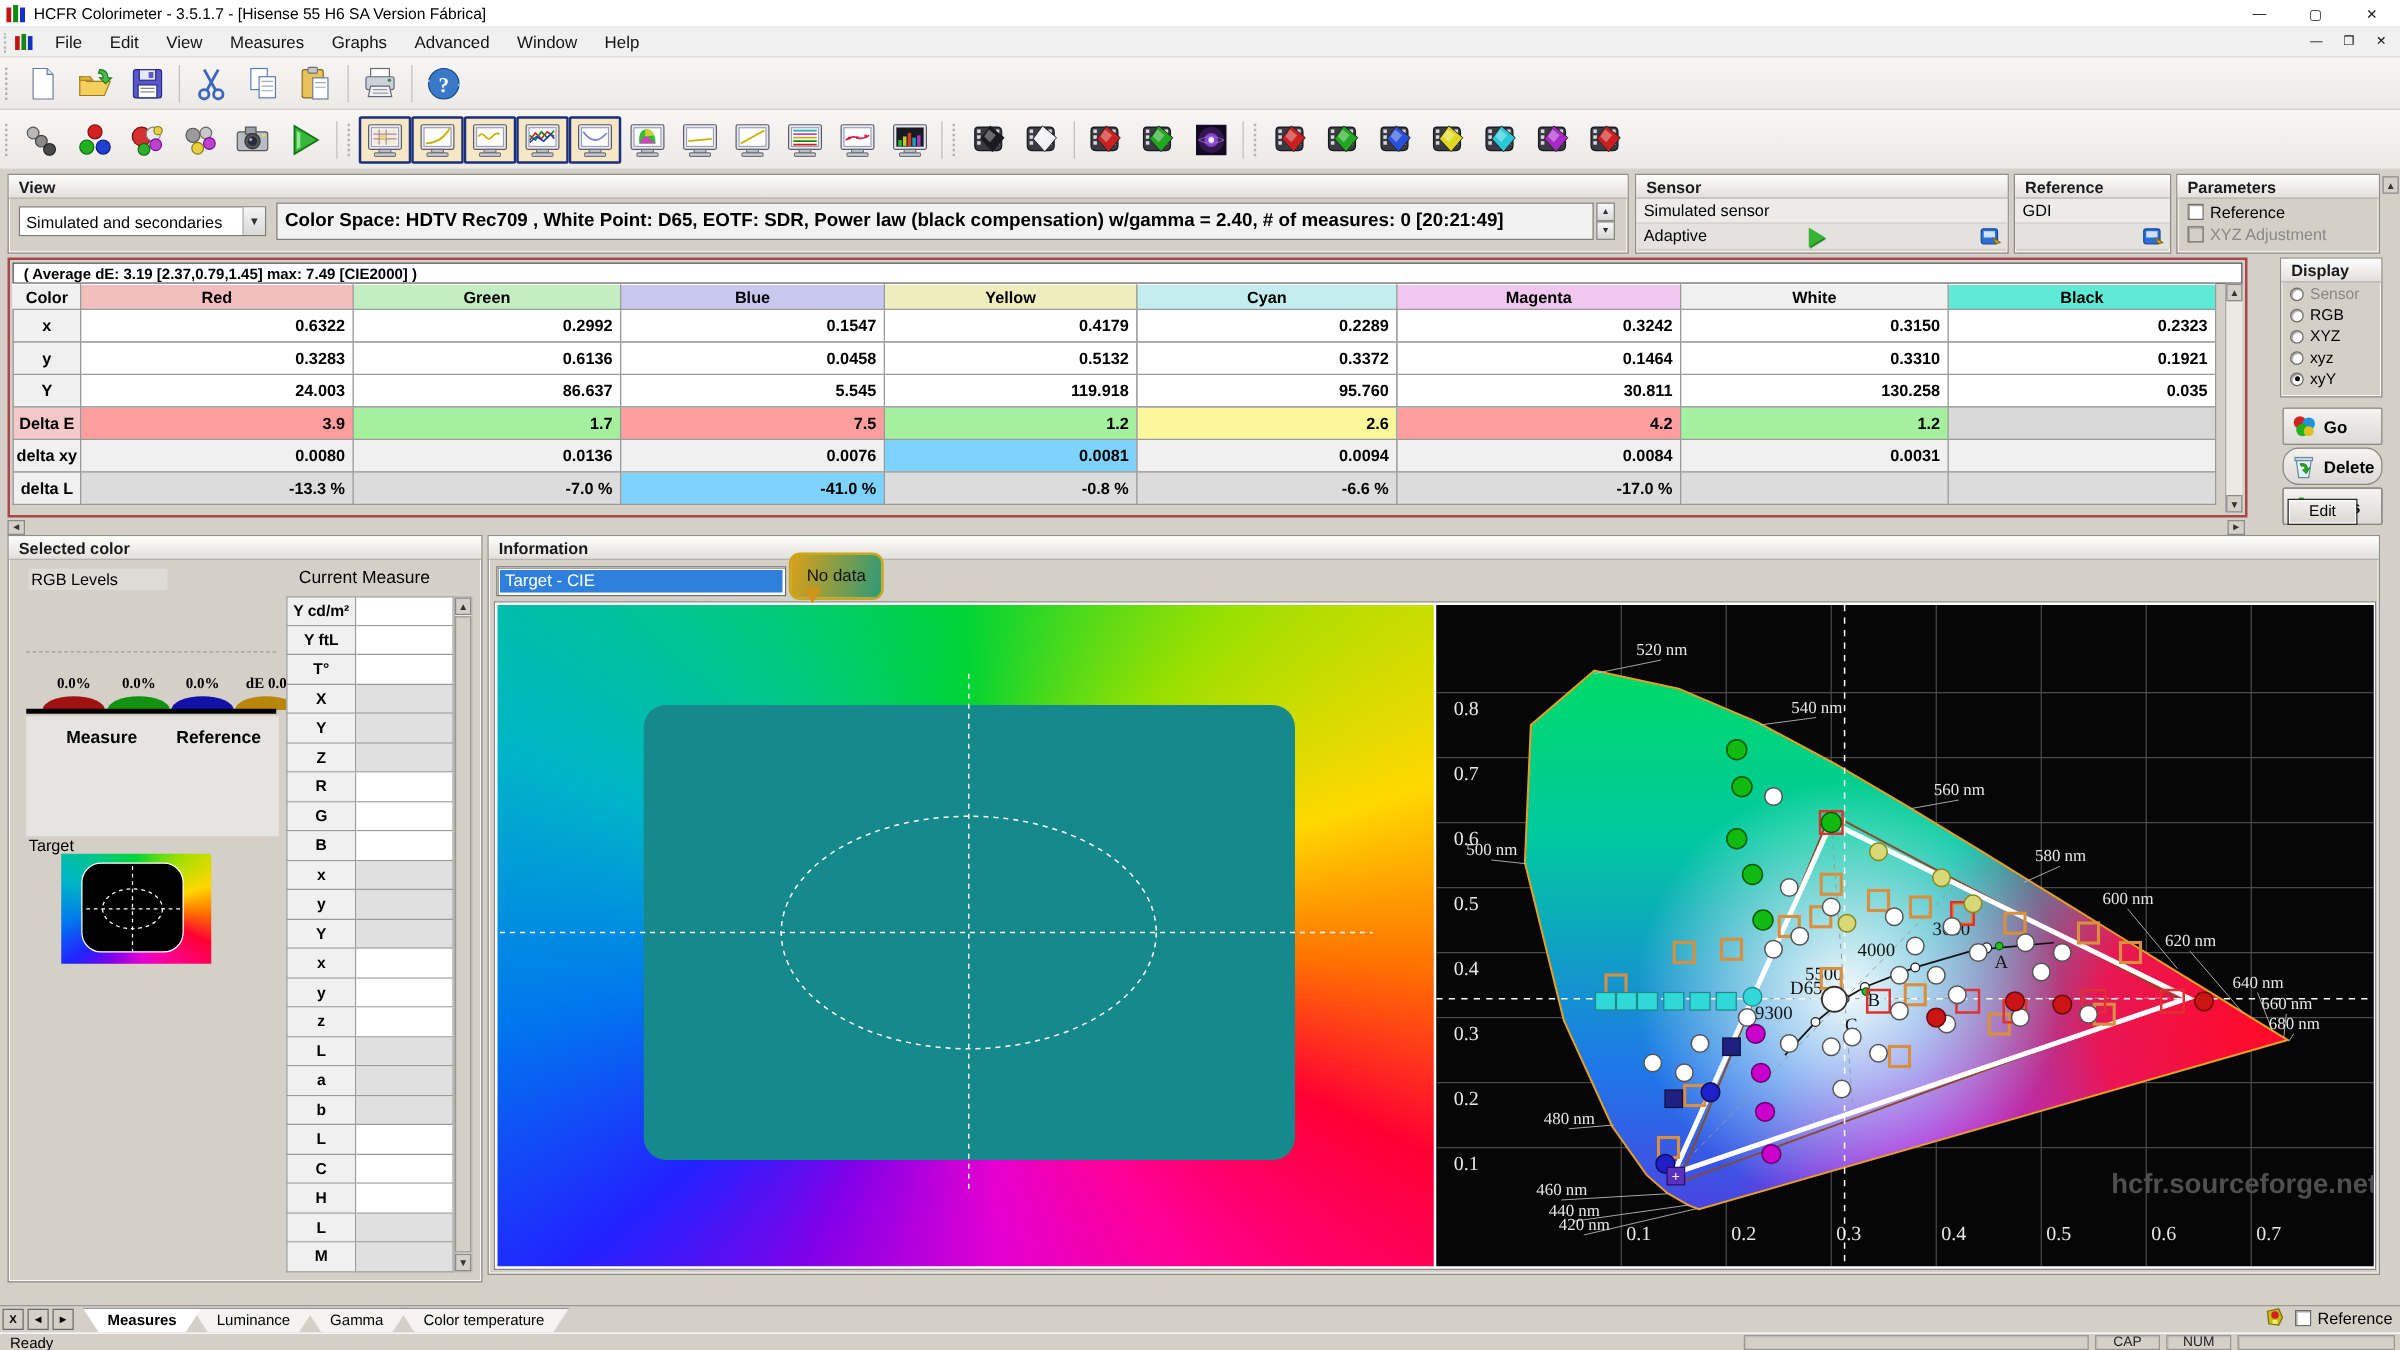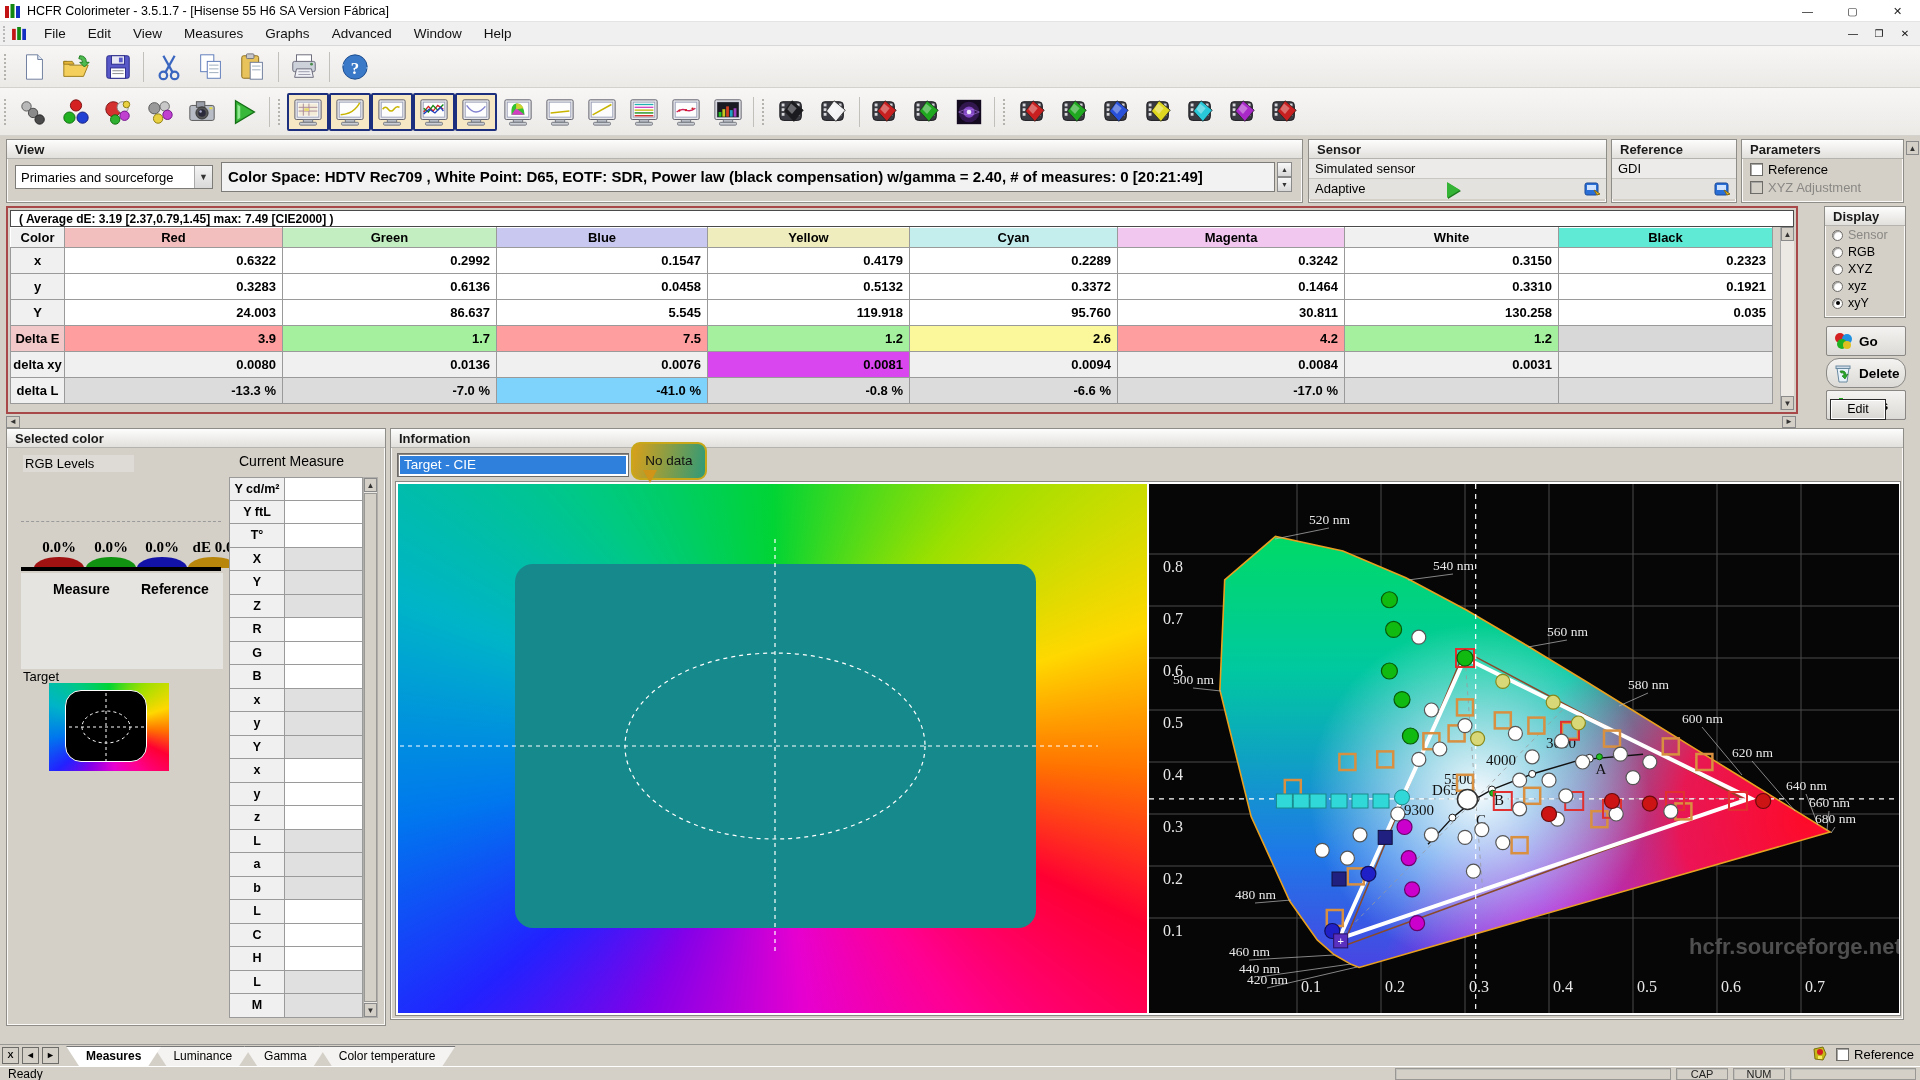--- a/index.html
+++ b/index.html
@@ -72,21 +72,21 @@
   .radio-row.disabled { color:#8a8884; }
   .side-btn { position:absolute; left:1826px; width:80px; height:30px; background:linear-gradient(#f4f3f1,#dcdad6); border:1px solid #8a8884; border-radius:2px; display:flex; align-items:center; font-size:13.5px; font-weight:bold; color:#000; gap:5px; padding-left:5px; }
   .side-btn svg { width:22px; height:22px; }
   #edit-btn { position:absolute; left:1830px; top:399px; width:56px; height:21px; background:linear-gradient(#f2f1ef,#d8d6d2); border:1px solid #2a2a2a; box-shadow:inset 0 0 0 1px #fff; font-size:12.5px; text-align:center; line-height:19px; }
 
   
   #selcolor { left:6px; top:428px; width:380px; height:598px; }
   .lab { position:absolute; font-size:13px; color:#000; }
   #rgb-chart { position:absolute; left:14px; top:40px; width:202px; height:126px; }
   #rgb-chart .dash { position:absolute; left:0; top:52px; width:200px; border-top:1.5px dashed #9a9a9a; }
-  .pct { position:absolute; top:70px; width:52px; text-align:center; font-size:15px; font-weight:bold; font-family:"Liberation Serif",serif; }
+  .pct { position:absolute; top:70px; width:52px; text-align:center; font-size:12px; font-weight:bold; font-family:"Liberation Serif",serif; }
   .mound { position:absolute; top:88px; width:50px; height:11px; border-radius:50% 50% 0 0 / 100% 100% 0 0; }
   #rgb-chart .base { position:absolute; left:0; top:98px; width:200px; height:4px; background:#000; }
   #mr-box { position:absolute; left:14px; top:144px; width:202px; height:96px; background:#e6e4e0; }
   #mr-box span { position:absolute; top:8px; font-size:14px; font-weight:bold; }
   #target-thumb { position:absolute; left:42px; top:254px; width:120px; height:88px; }
   .conic-grad { background:conic-gradient(from 0deg at 50% 50%, #00d435, #9ae000 11%, #ffd800 20%, #ff7300 26%, #ff0033 32%, #ff0090 40%, #e600d0 48%, #8400e8 57%, #2222ff 64%, #0077ee 72%, #00b4c8 81%, #00c984 90%, #00d435); }
   #target-thumb .blk { position:absolute; left:16px; top:7px; width:82px; height:72px; background:#000; border:1px solid #fff; border-radius:16px; }
   #cm-table { position:absolute; left:222px; top:48px; width:150px; }
   .cm-row { display:flex; height:23.5px; }
   .cm-lab { width:56px; background:#f0f0f0; border:1px solid #9a9a9a; border-top:none; font-size:12.5px; font-weight:bold; text-align:center; line-height:22px; }
@@ -558,21 +558,21 @@
           <rect x="21" y="17" width="3" height="3" fill="#d8d8dc"></rect>
           <path d="M16 4 L28 14 L18 26 L8 15 Z" fill="#c82020" stroke="#222" stroke-width="0.8"></path>
           <path d="M15 7 L21 12 L16 18 L11 13 Z" fill="rgba(255,255,255,0.35)"></path>
         </svg>
       </div>
     </div>
 
   <div class="panel" style="left:6px;top:139px;width:1297px;height:64px;">
     <div class="panel-h">View</div>
     <div class="combo" style="position:absolute;left:8px;top:25px;width:198px;height:24px;">
-      <span class="cval">Primaries and sourceforge</span>
+      <span class="cval">Simulated and secondaries</span>
       <span class="carrow">▼</span>
     </div>
     <div id="info-box">Color Space: HDTV Rec709 , White Point: D65, EOTF:  SDR, Power law (black compensation) w/gamma = 2.40, # of measures: 0 [20:21:49]</div>
     <div class="spinner">
         <div>▲</div>
         <div>▼</div>
       </div>
   </div>
 
   <div class="panel" style="left:1308px;top:139px;width:299px;height:64px;">
@@ -671,21 +671,21 @@
             <td style="background:#fbf89c;">2.6</td>
             <td style="background:#ff9e9e;">4.2</td>
             <td style="background:#a5f09e;">1.2</td>
             <td style="background:#d8d8d8;"></td>
           </tr>
           <tr>
             <td class="rowlab">delta xy</td>
             <td style="background:#f0f0f0;">0.0080</td>
             <td style="background:#f0f0f0;">0.0136</td>
             <td style="background:#f0f0f0;">0.0076</td>
-            <td style="background:#d946ef;margin-top:20px;">0.0081</td>
+            <td style="background:#7dd3fc;margin-top:20px;">0.0081</td>
             <td style="background:#f0f0f0;">0.0094</td>
             <td style="background:#f0f0f0;">0.0084</td>
             <td style="background:#f0f0f0;">0.0031</td>
             <td style="background:#f0f0f0;"></td>
           </tr>
           <tr>
             <td class="rowlab">delta L</td>
             <td style="background:#dcdcdc;">-13.3 %</td>
             <td style="background:#dcdcdc;">-7.0 %</td>
             <td style="background:#7dd3fc;">-41.0 %</td>

